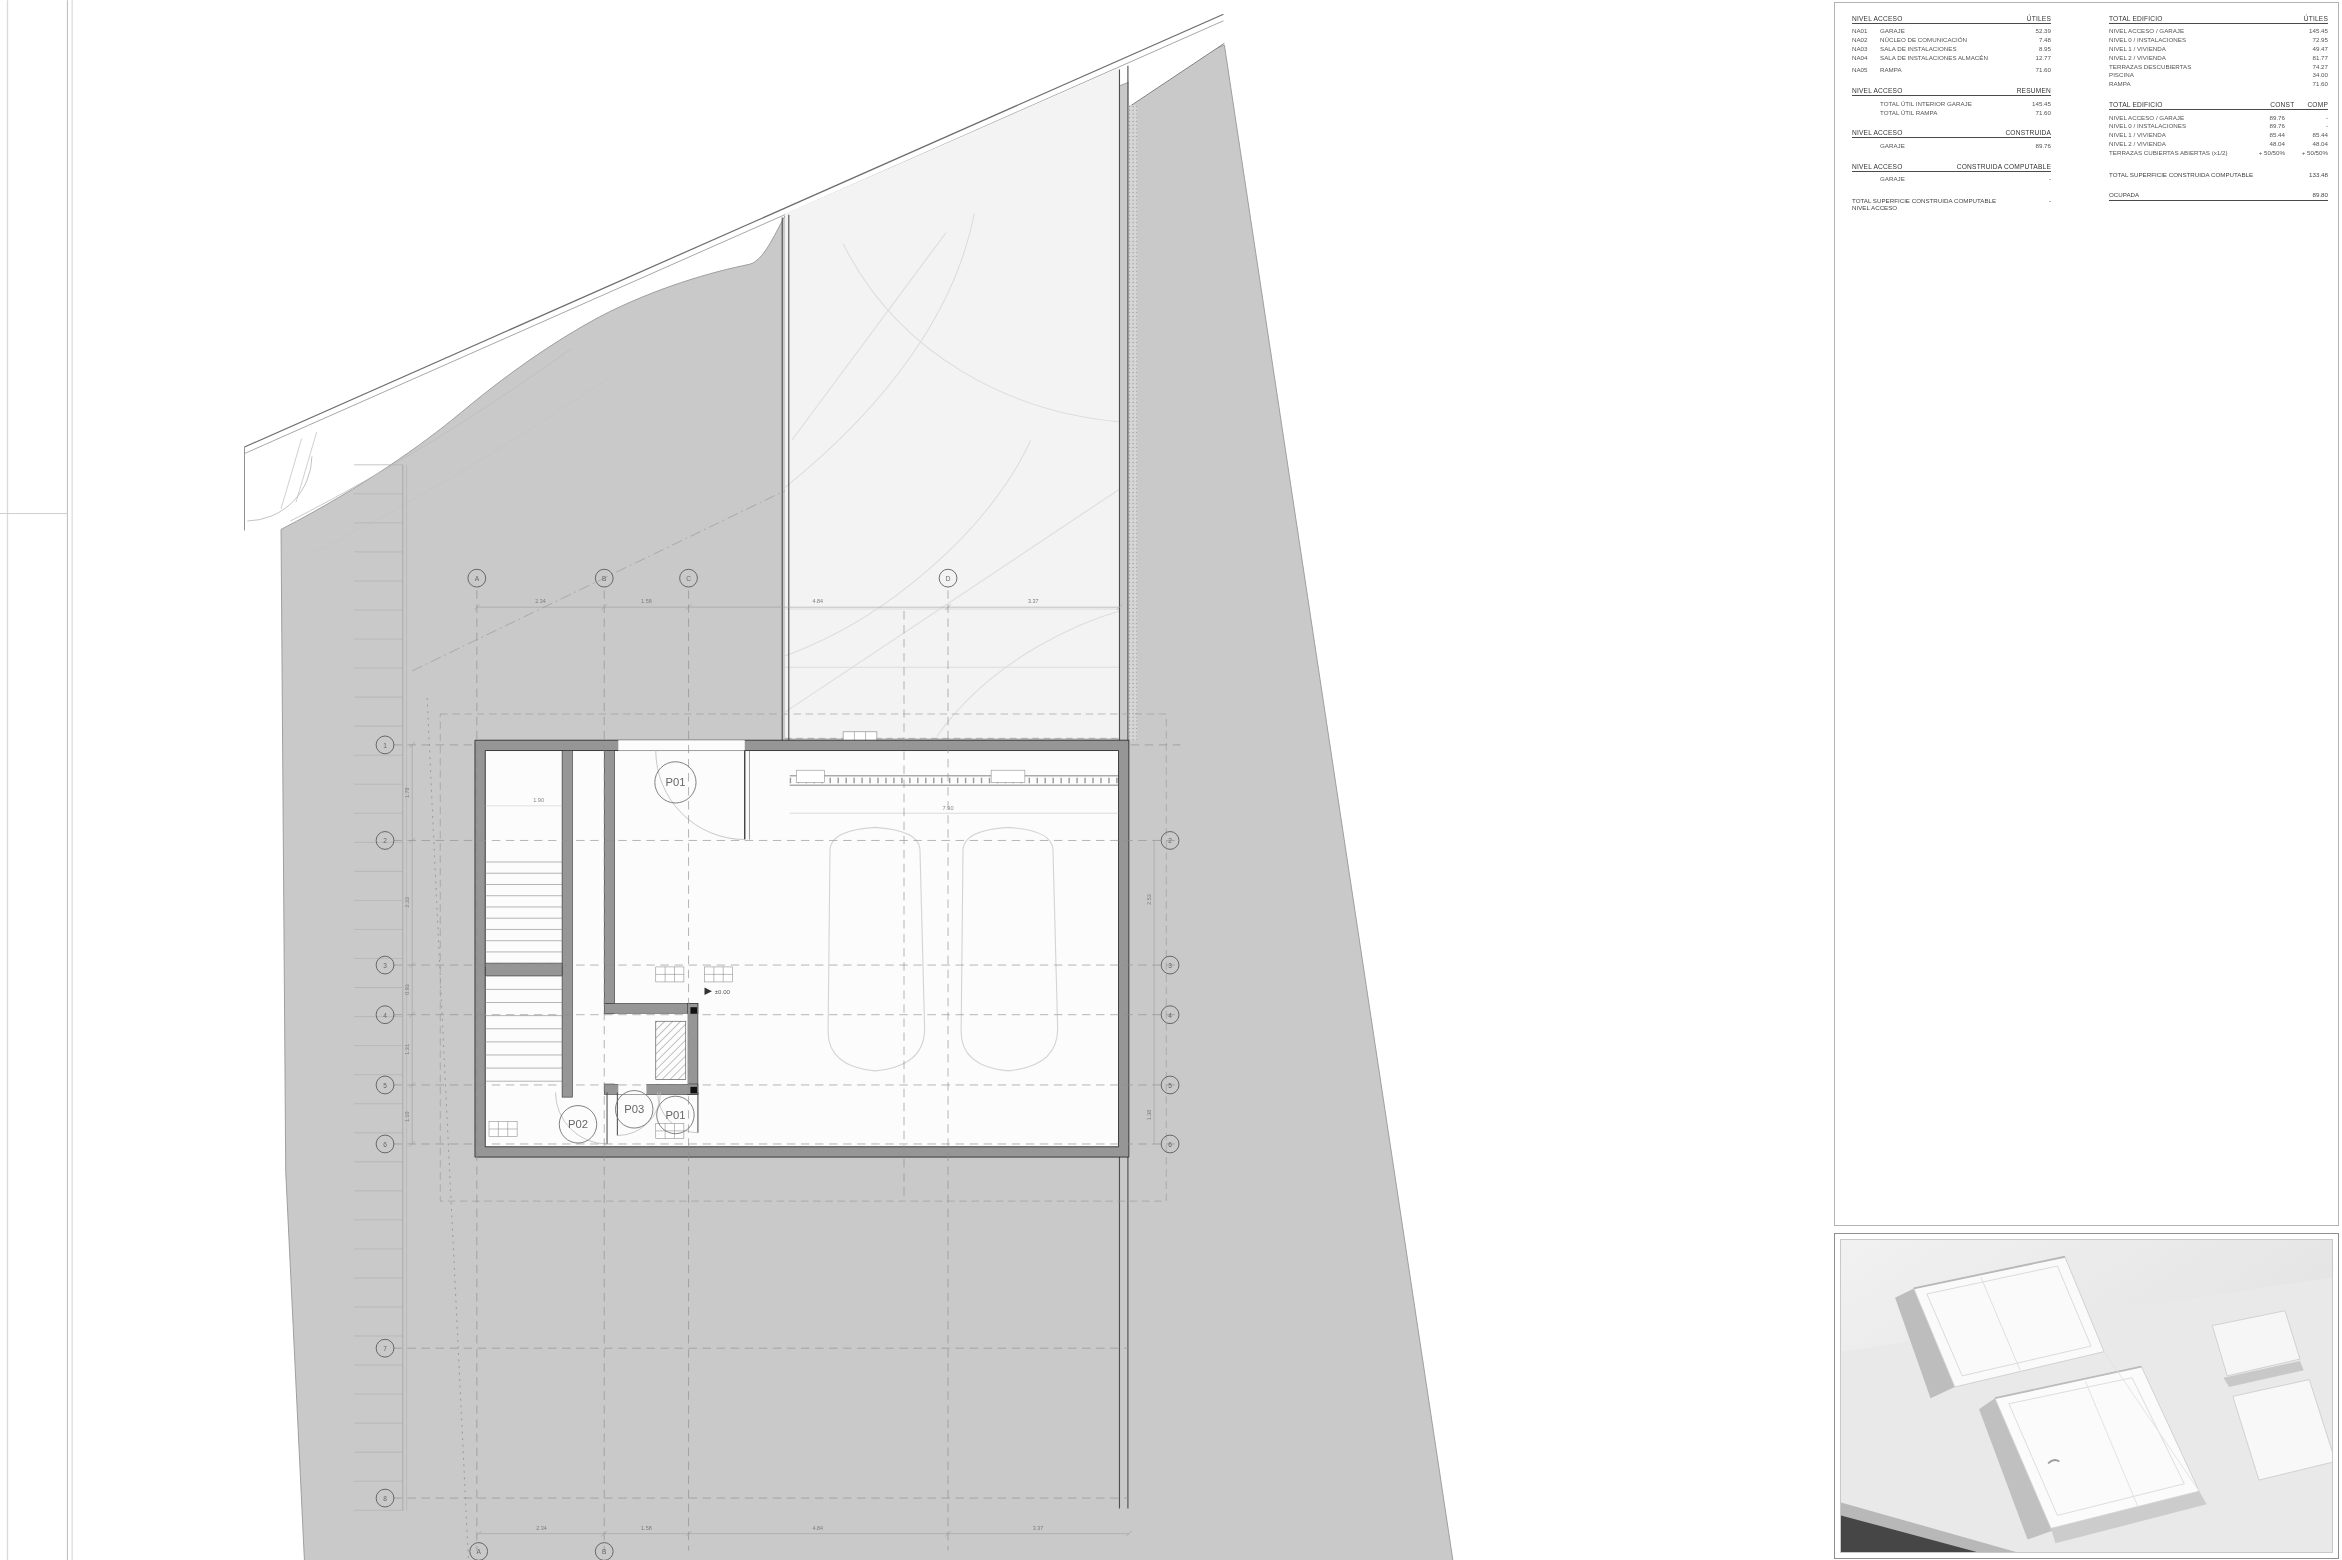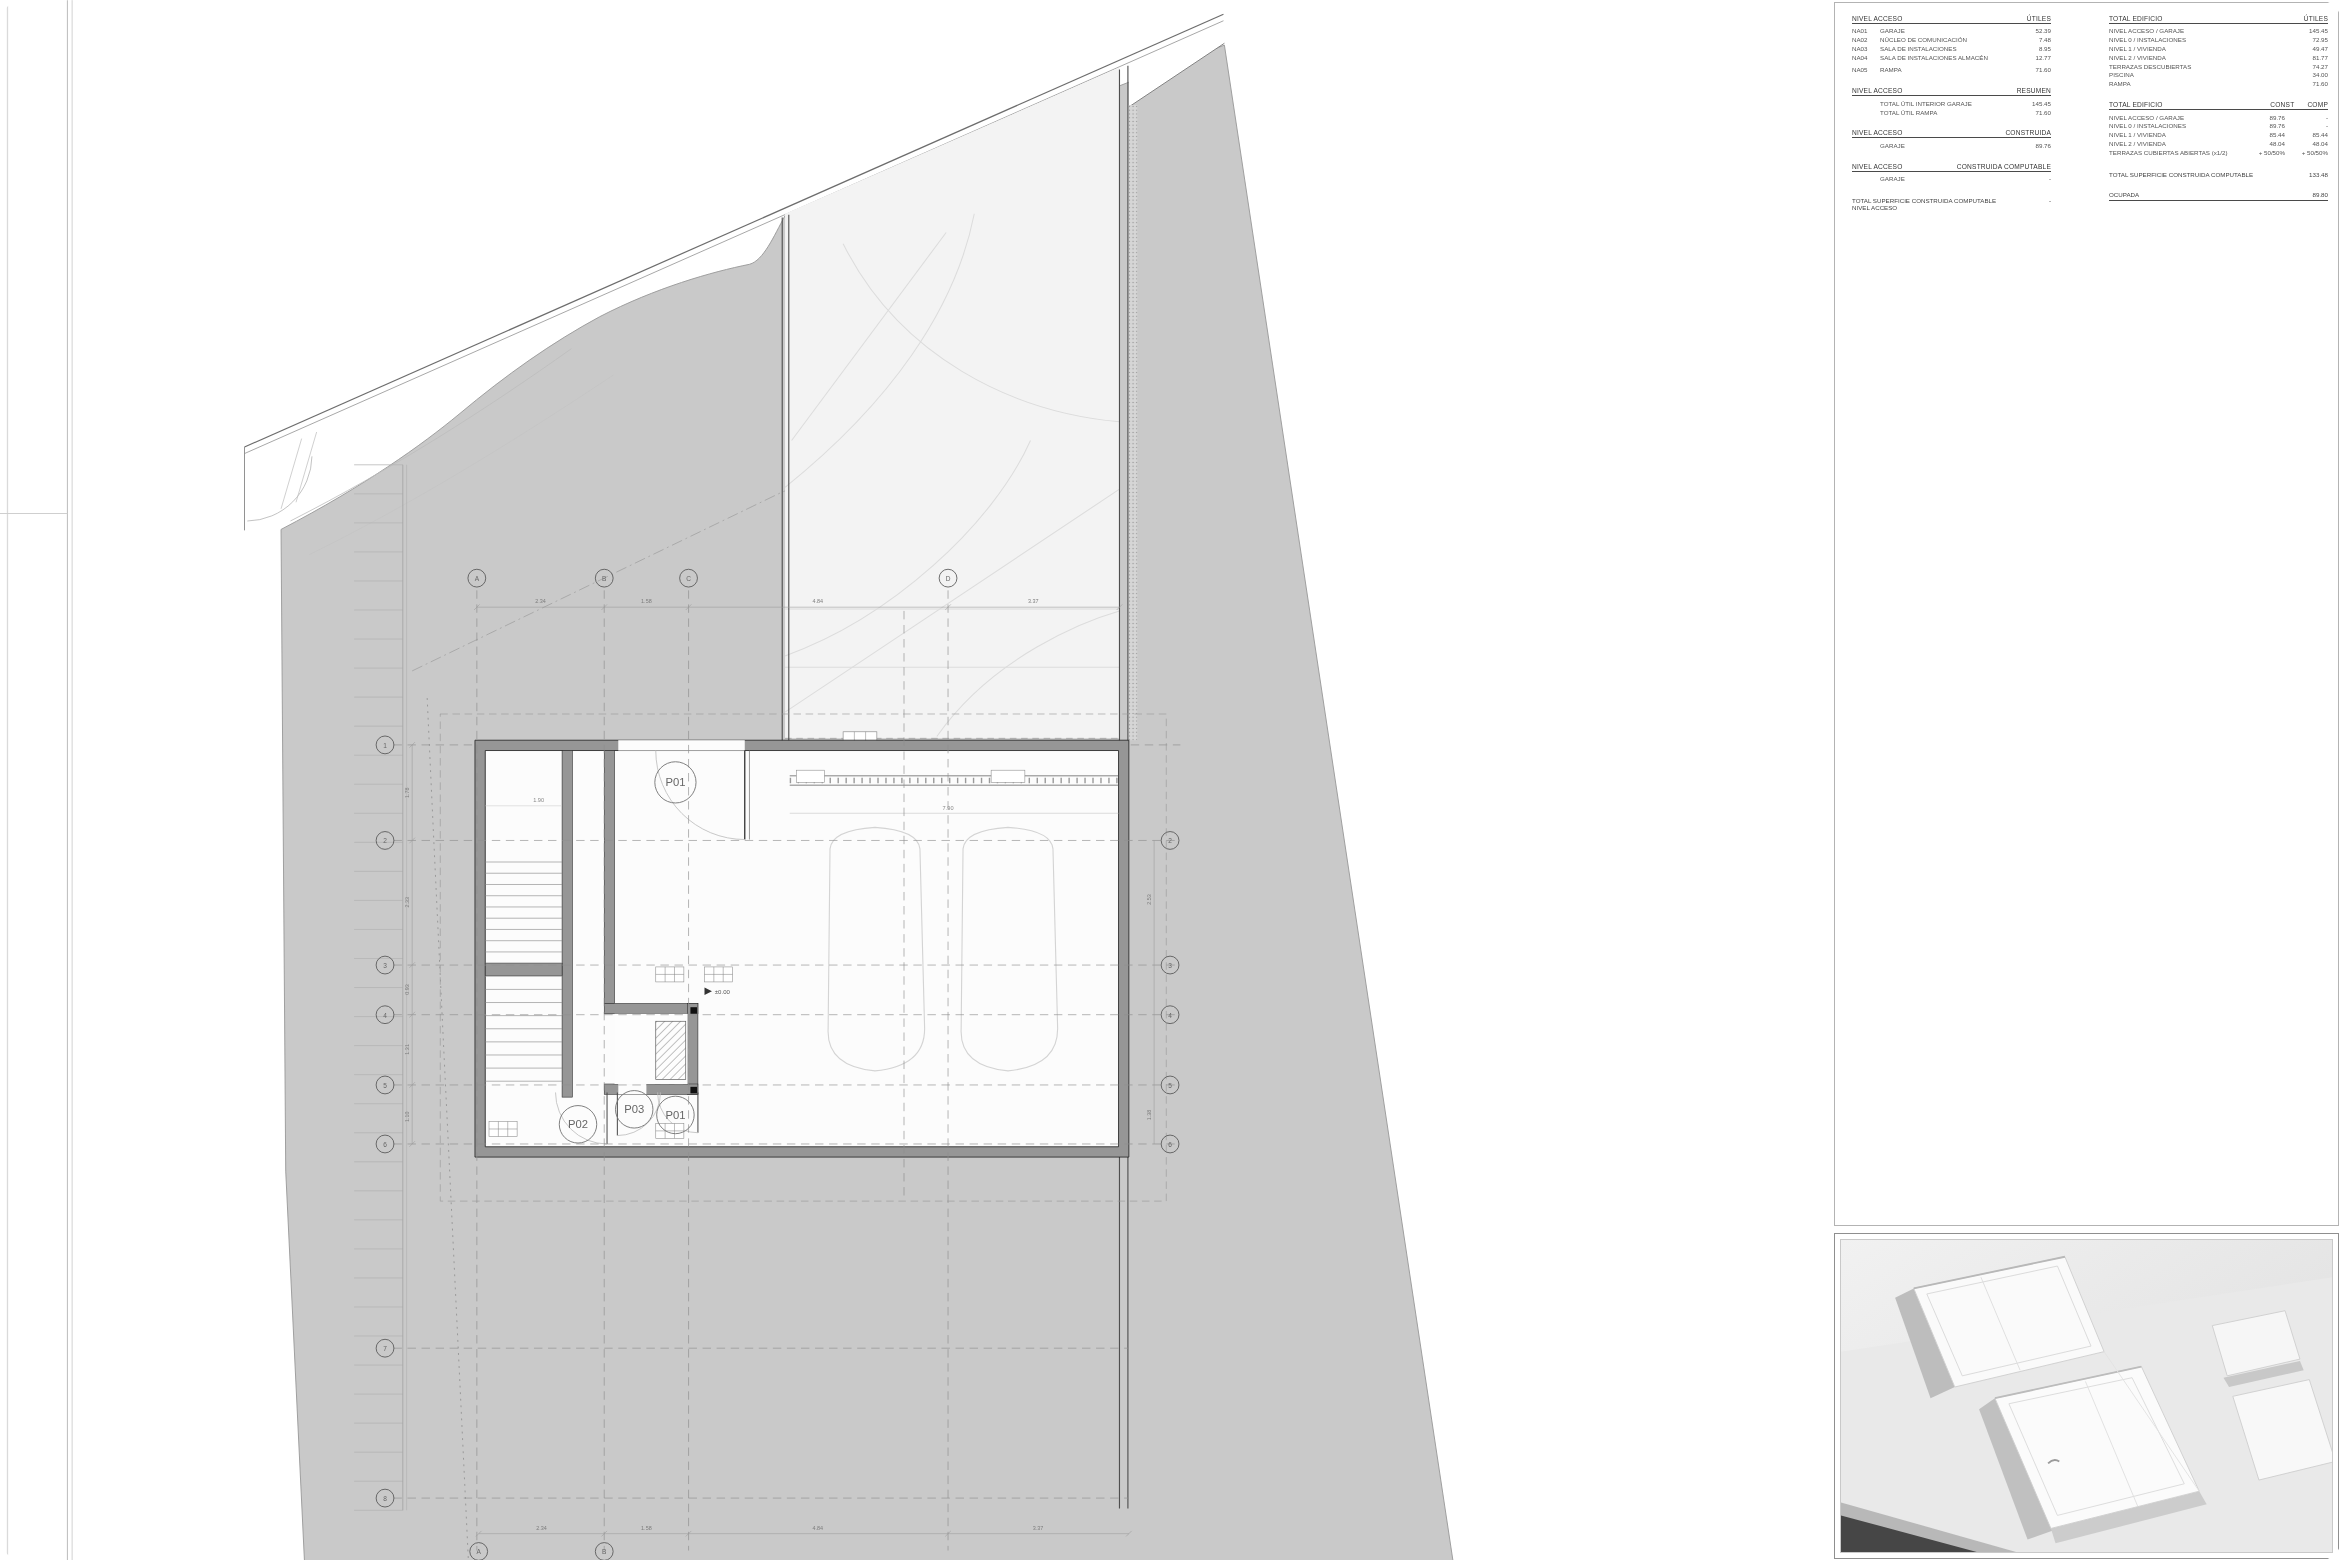--- a/index.html
+++ b/index.html
@@ -1,21 +1,21 @@
 <!DOCTYPE html>
 <html style="--site-gray: #c9c9c9; --courtyard: #f3f3f3; --wall-fill: #969696;font-size:15px"><head>
 <meta charset="utf-8">
 <style>
   :root{
     --site-gray:#c9c9c9; --courtyard:#f3f3f3; --wall-fill:#969696;
     --line-dark:#2a2a2a; --line-mid:#8f8f8f; --line-faint:#c6c6c6;
   }
   *{box-sizing:border-box;}
   body{margin:0;background:#ffffff;font-family:"Liberation Sans",sans-serif;}
-  .stage{position:relative;width:2342px;height:1561px;background:#fff;overflow:hidden;border-radius:24px;}
+  .stage{position:relative;width:2342px;height:1561px;background:#fff;overflow:hidden;}
   .plan-svg{position:absolute;left:0;top:0;}
 
   
   .tables-panel{
     position:absolute;left:1834px;top:1.9px;width:505px;height:1224px;
     border:0.9px solid #b3b3b3;background:#fff;
   }
   .tcol{position:absolute;top:12px;}
   .tcol-left{left:17px;width:199px;}
   .tcol-right{left:274px;width:219px;}

